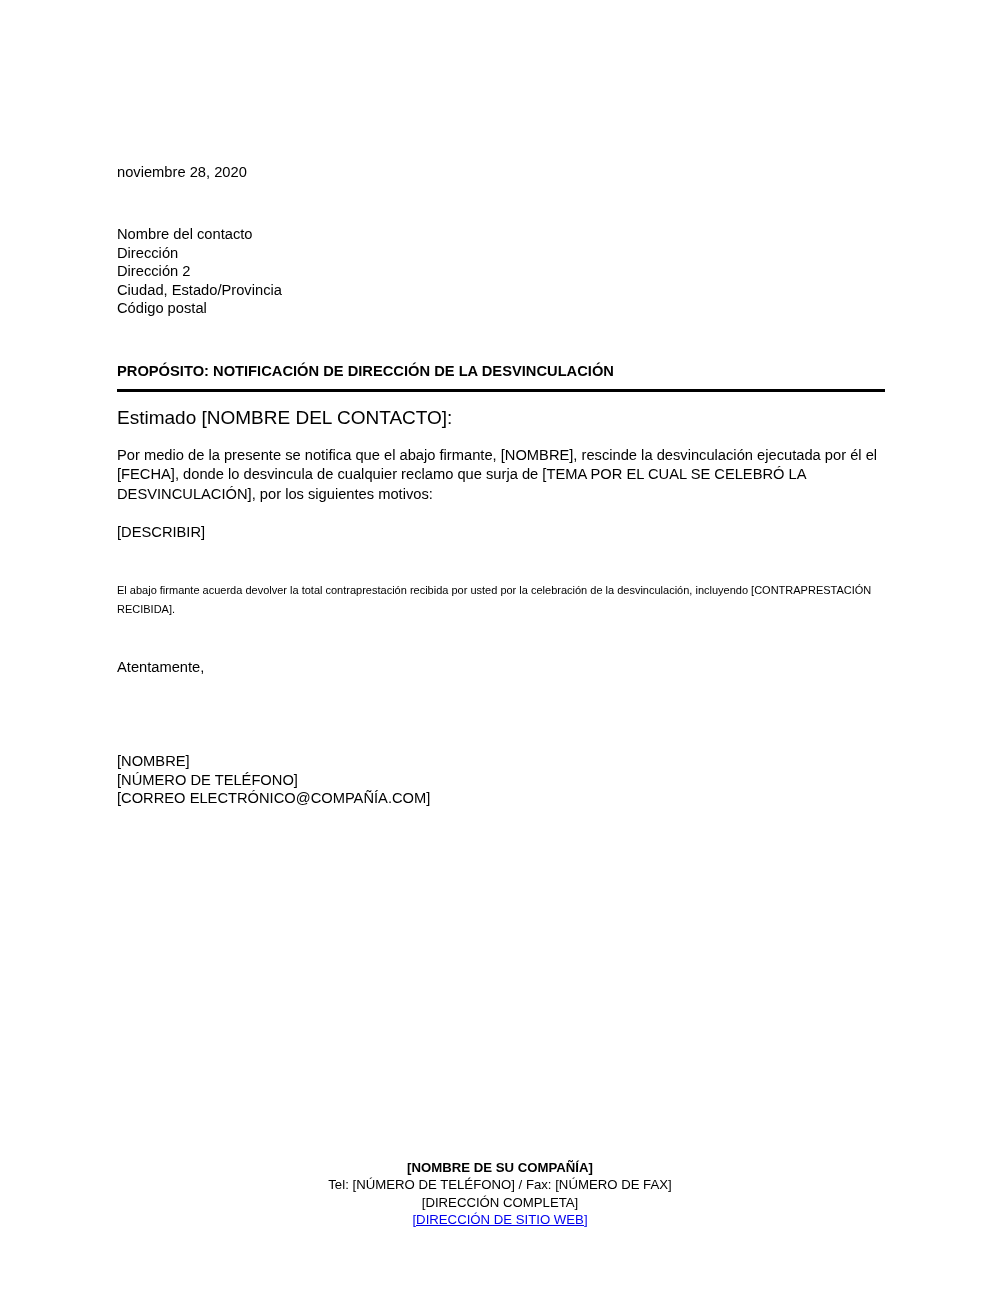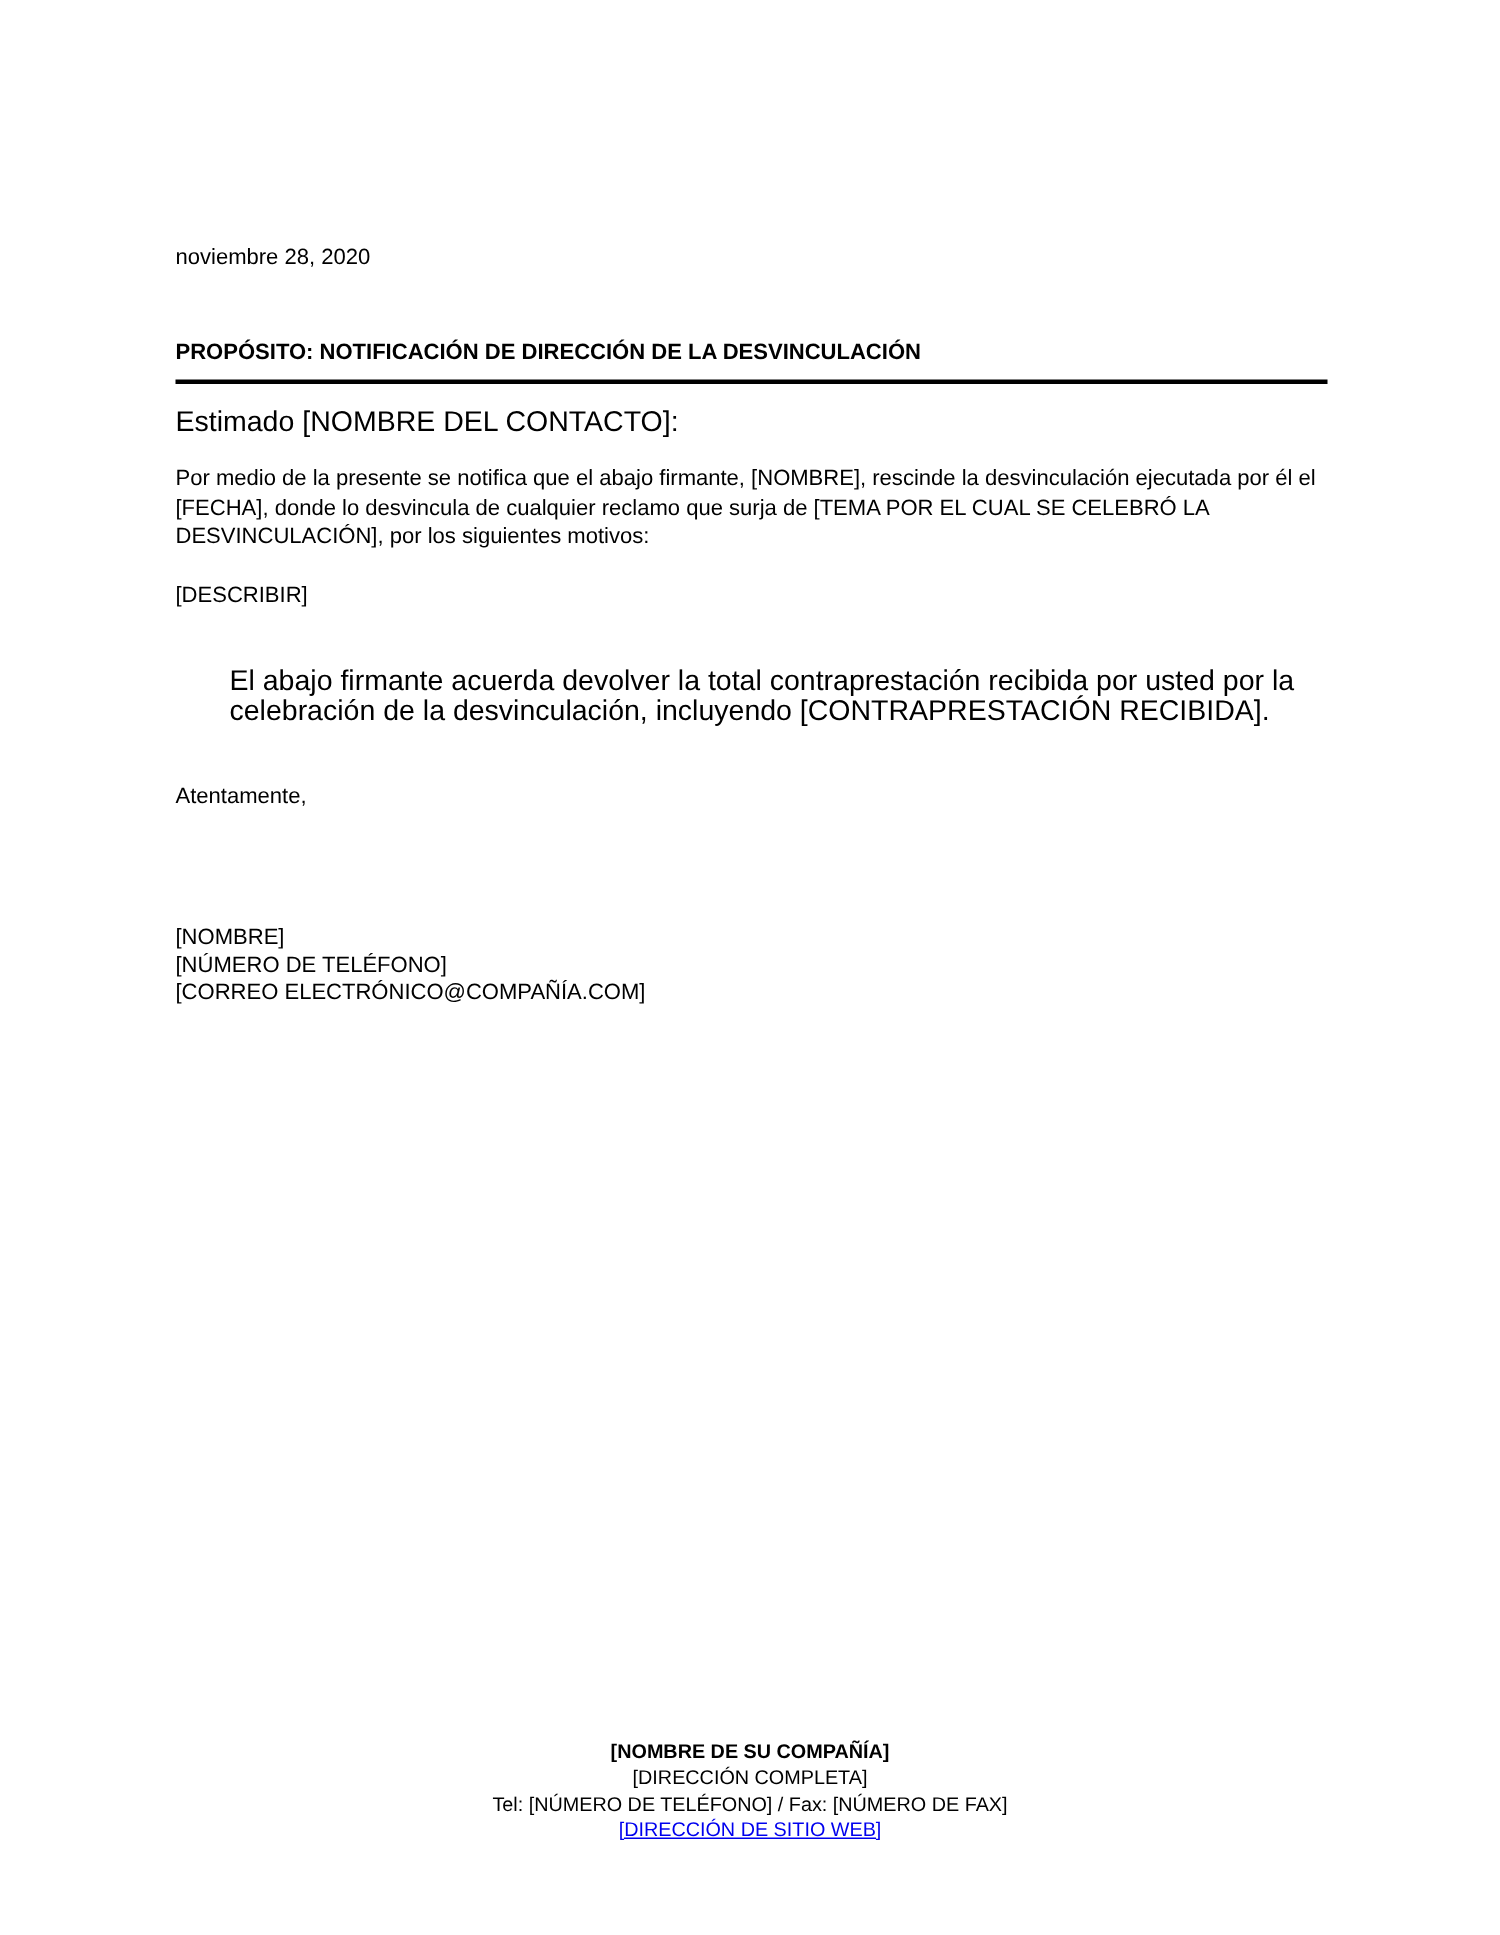--- a/index.html
+++ b/index.html
@@ -80,23 +80,22 @@
 
   .para-describe {
     margin-top: 19px;
     font-size: 14.7px;
     line-height: 19.5px;
     white-space: pre;
   }
 
   .para-return {
     margin-top: 38px;
-    font-size: 19px;
+    font-size: 11px;
     line-height: 19.5px;
-    margin-left: 36px;
   }
 
   .closing {
     margin-top: 38px;
     font-size: 14.7px;
     line-height: 19px;
     white-space: pre;
   }
 
   .signature-block {
@@ -133,20 +132,27 @@
 </style>
 </head>
 <body>
 
 <div class="page">
 
   <div class="letter-body">
 
     <div class="date-line">noviembre 28, 2020</div>
 
+    <div class="address-block">
+      <div class="addr-line">Nombre del contacto</div>
+      <div class="addr-line">Dirección</div>
+      <div class="addr-line">Dirección 2</div>
+      <div class="addr-line">Ciudad, Estado/Provincia</div>
+      <div class="addr-line">Código postal</div>
+    </div>
 
     <div class="subject-heading">PROPÓSITO: NOTIFICACIÓN DE DIRECCIÓN DE LA DESVINCULACIÓN</div>
 
     <div class="subject-rule"></div>
 
     <div class="salutation">Estimado [NOMBRE DEL CONTACTO]:</div>
 
     <div class="para">Por medio de la presente se notifica que el abajo firmante, [NOMBRE], rescinde la desvinculación ejecutada por él el [FECHA], donde lo desvincula de cualquier reclamo que surja de [TEMA POR EL CUAL SE CELEBRÓ LA DESVINCULACIÓN], por los siguientes motivos:</div>
 
     <div class="para-describe">[DESCRIBIR]</div>
@@ -158,20 +164,20 @@
     <div class="signature-block">
       <div class="sig-line">[NOMBRE]</div>
       <div class="sig-line">[NÚMERO DE TELÉFONO]</div>
       <div class="sig-line">[CORREO ELECTRÓNICO@COMPAÑÍA.COM]</div>
     </div>
 
   </div>
 
   <div class="footer">
     <div class="footer-company">[NOMBRE DE SU COMPAÑÍA]</div>
+    <div class="footer-line">Tel: [NÚMERO DE TELÉFONO] / Fax: [NÚMERO DE FAX]</div>
     <div class="footer-line">[DIRECCIÓN COMPLETA]</div>
-    <div class="footer-line">Tel: [NÚMERO DE TELÉFONO] / Fax: [NÚMERO DE FAX]</div>
     <div>
       <span class="footer-link">[DIRECCIÓN DE SITIO WEB]</span>
     </div>
   </div>
 
 </div>
 
 </body></html>

